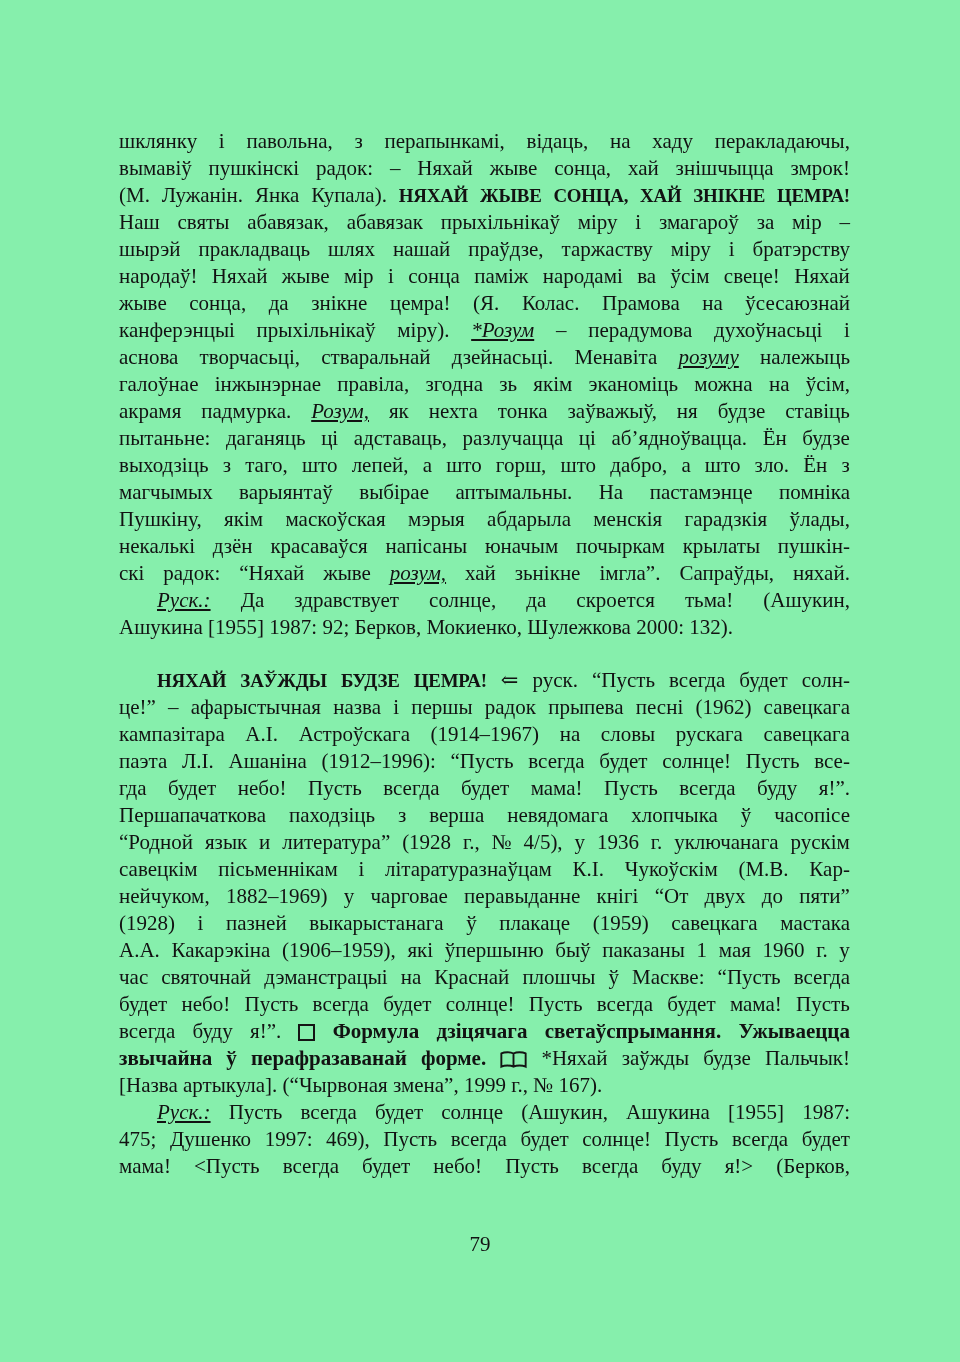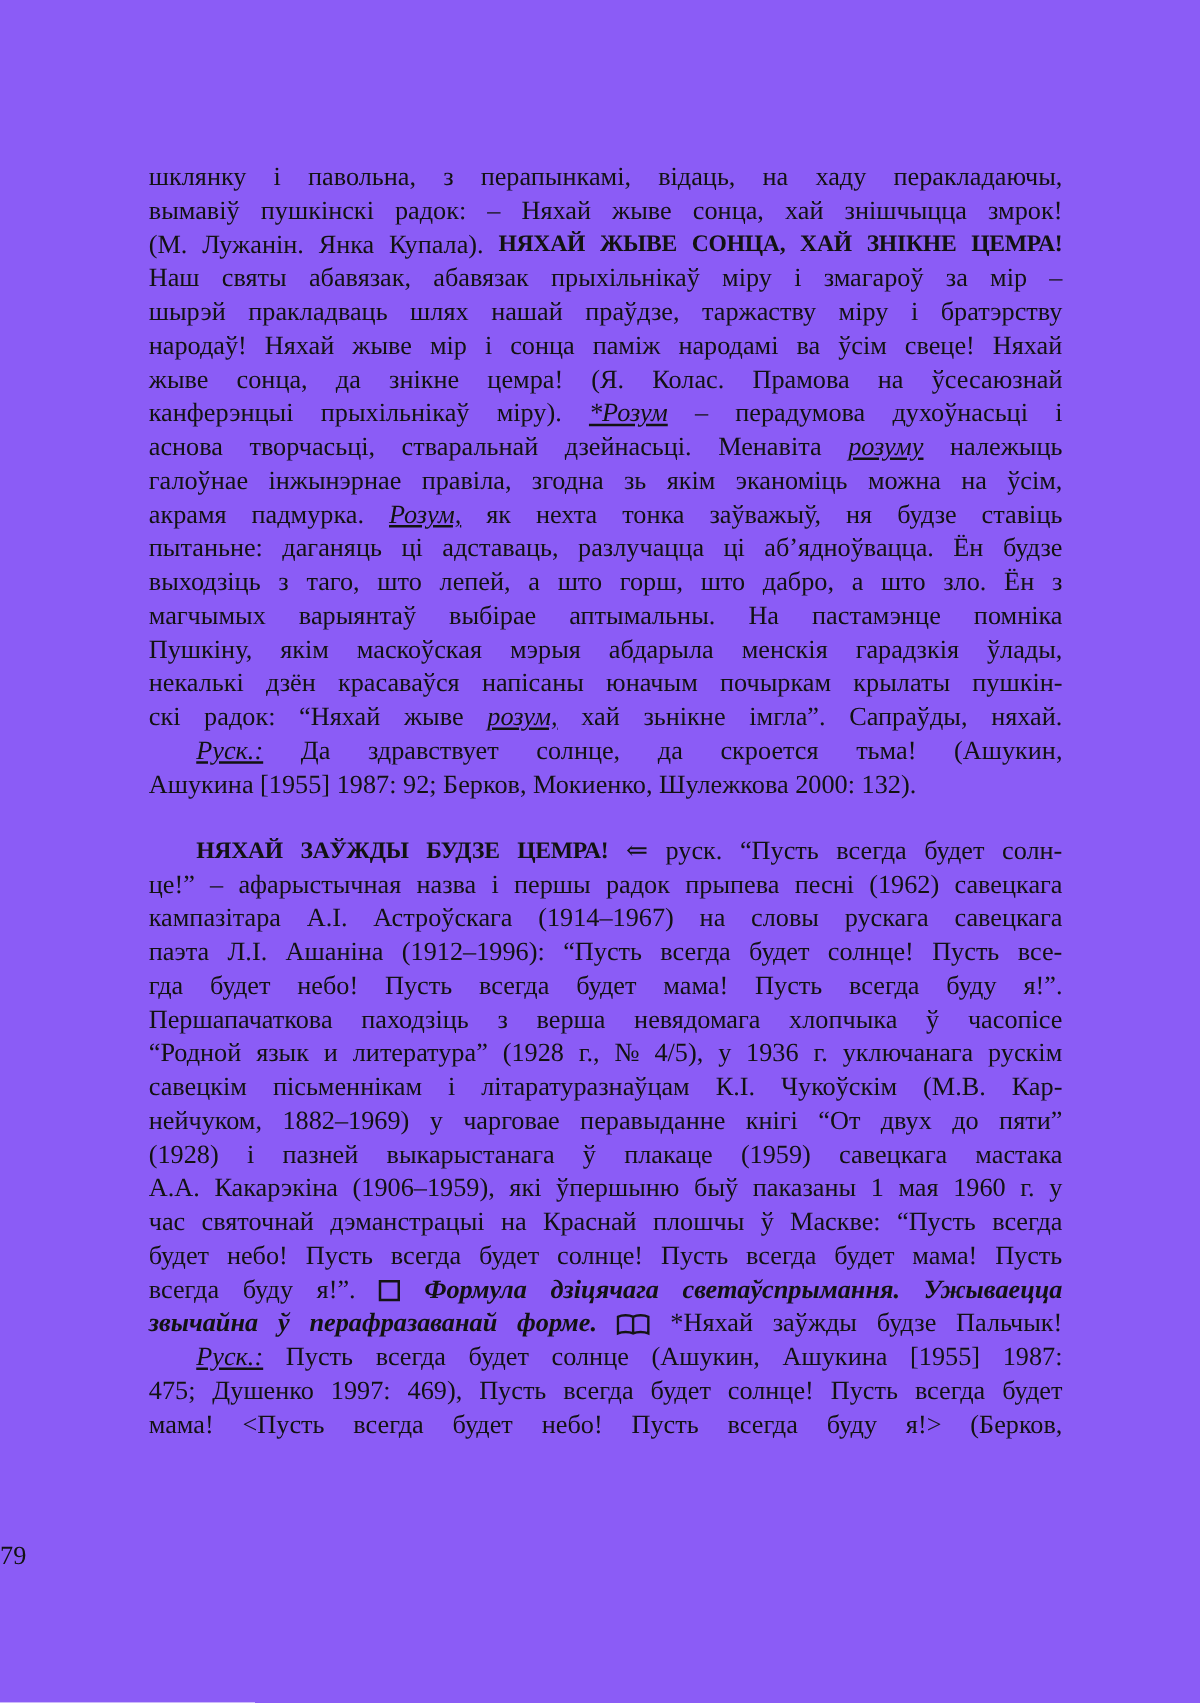--- a/index.html
+++ b/index.html
@@ -1,55 +1,56 @@
 <!DOCTYPE html>
 <html><head>
 <meta charset="utf-8">
 <style>
   html, body { margin: 0; padding: 0; background: #ffffff; }
   .page {
     position: relative;
     width: 960px;
     height: 1362px;
-    background: #8b5cf6;
+    background: #86efac;
     color: #121212;
     font-family: "Liberation Serif", "DejaVu Serif", "DejaVu Sans", serif;
     overflow: hidden;
   }
   .text-block {
     position: absolute;
     left: 119px;
     top: 128px;
     width: 731px;
     font-size: 21px;
     line-height: 27px;
   }
   .paragraph { margin: 0; }
   .paragraph.space-before { margin-top: 26px; }
   .line { height: 27px; overflow: visible; }
   .line.just { display: flex; justify-content: space-between; }
   .line.last { text-align: left; white-space: pre-wrap; }
   .w-r { font-weight: 400; }
   .w-b { font-weight: 700; font-size: 0.90em; letter-spacing: -0.2px; }
   .w-i { font-style: italic; text-decoration: underline; }
-  .w-bi { font-weight: 700; font-style: italic; }
+  .w-bi { font-weight: 700; }
   .icon { display: inline-flex; align-items: center; }
   .white-square-icon {
     width: 13px; height: 13px;
     border: 2px solid #141414;
     align-self: center;
     margin-top: 2px;
   }
   .open-book-icon { align-self: center; margin-top: 3px; }
   .open-book-icon svg { display: block; }
   .page-number {
     position: absolute;
     top: 1232px;
     left: 0;
     width: 960px;
+    text-align: center;
     font-size: 21px;
     color: #121212;
   }
 </style>
 </head>
 <body>
 
 <div class="page">
   <div class="text-block">
       <div class="paragraph">
@@ -440,20 +441,21 @@
           <span class="icon open-book-icon">
             <svg width="27" height="18" viewBox="0 0 24 16">
               <path d="M12 2.2 C9.2 0.7 4.2 0.7 1.2 2.2 L1.2 14 C4.2 12.6 9.2 12.6 12 14 C14.8 12.6 19.8 12.6 22.8 14 L22.8 2.2 C19.8 0.7 14.8 0.7 12 2.2 Z M12 2.2 L12 14" fill="none" stroke="#141414" stroke-width="1.7"></path>
             </svg>
           </span>
           <span class="w-r">*Няхай</span>
           <span class="w-r">заўжды</span>
           <span class="w-r">будзе</span>
           <span class="w-r">Пальчык!</span>
         </div>
+        <div class="line last"><span class="w-r">[Назва артыкула]. (“Чырвоная змена”, 1999 г., № 167).</span></div>
       </div>
       <div class="paragraph">
         <div class="line just">
           <span class="w-i" style="padding-left: 38px;">Руск.:</span>
           <span class="w-r">Пусть</span>
           <span class="w-r">всегда</span>
           <span class="w-r">будет</span>
           <span class="w-r">солнце</span>
           <span class="w-r">(Ашукин,</span>
           <span class="w-r">Ашукина</span>

